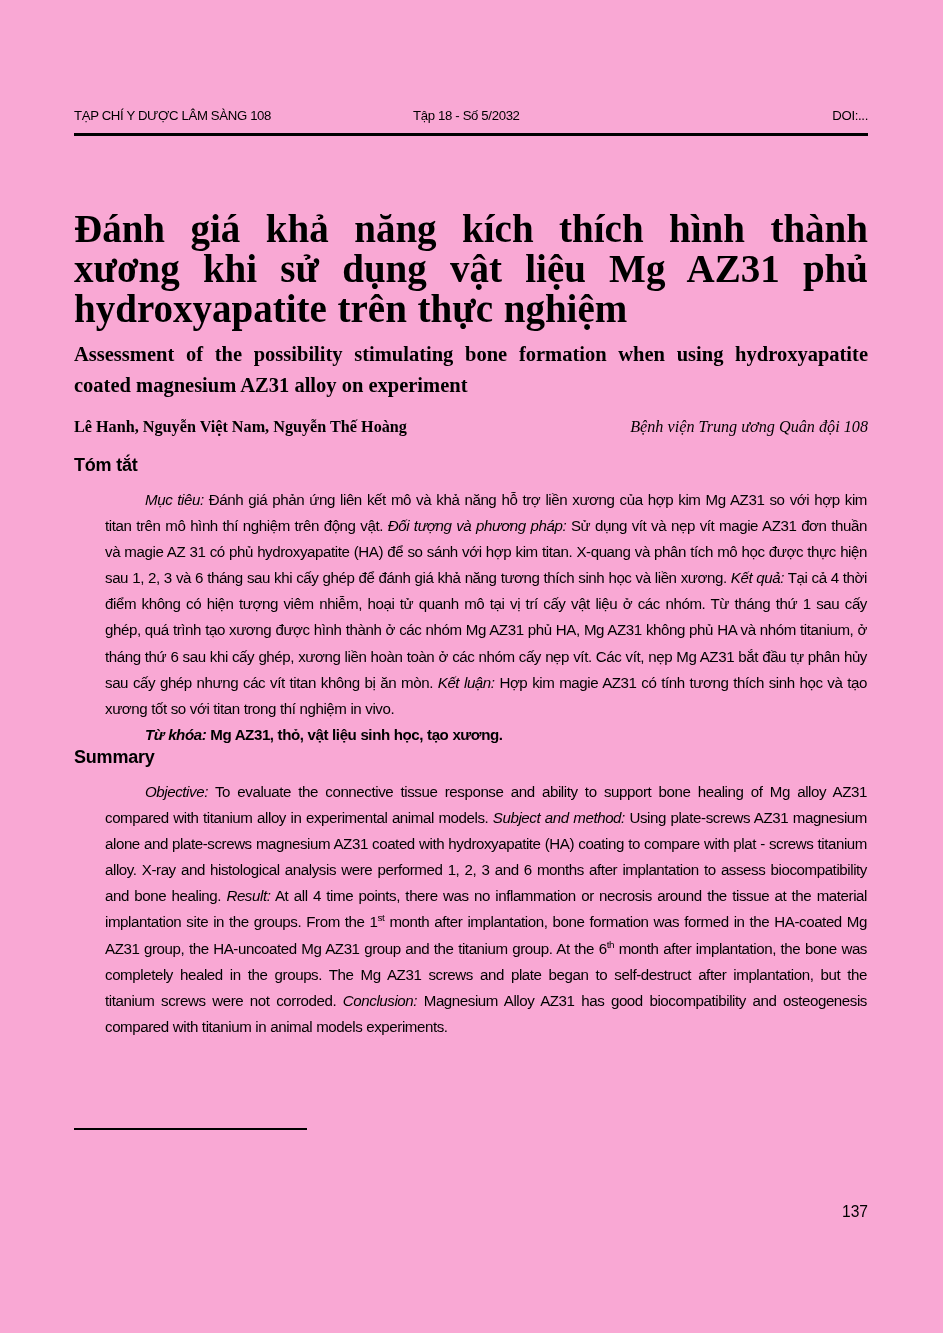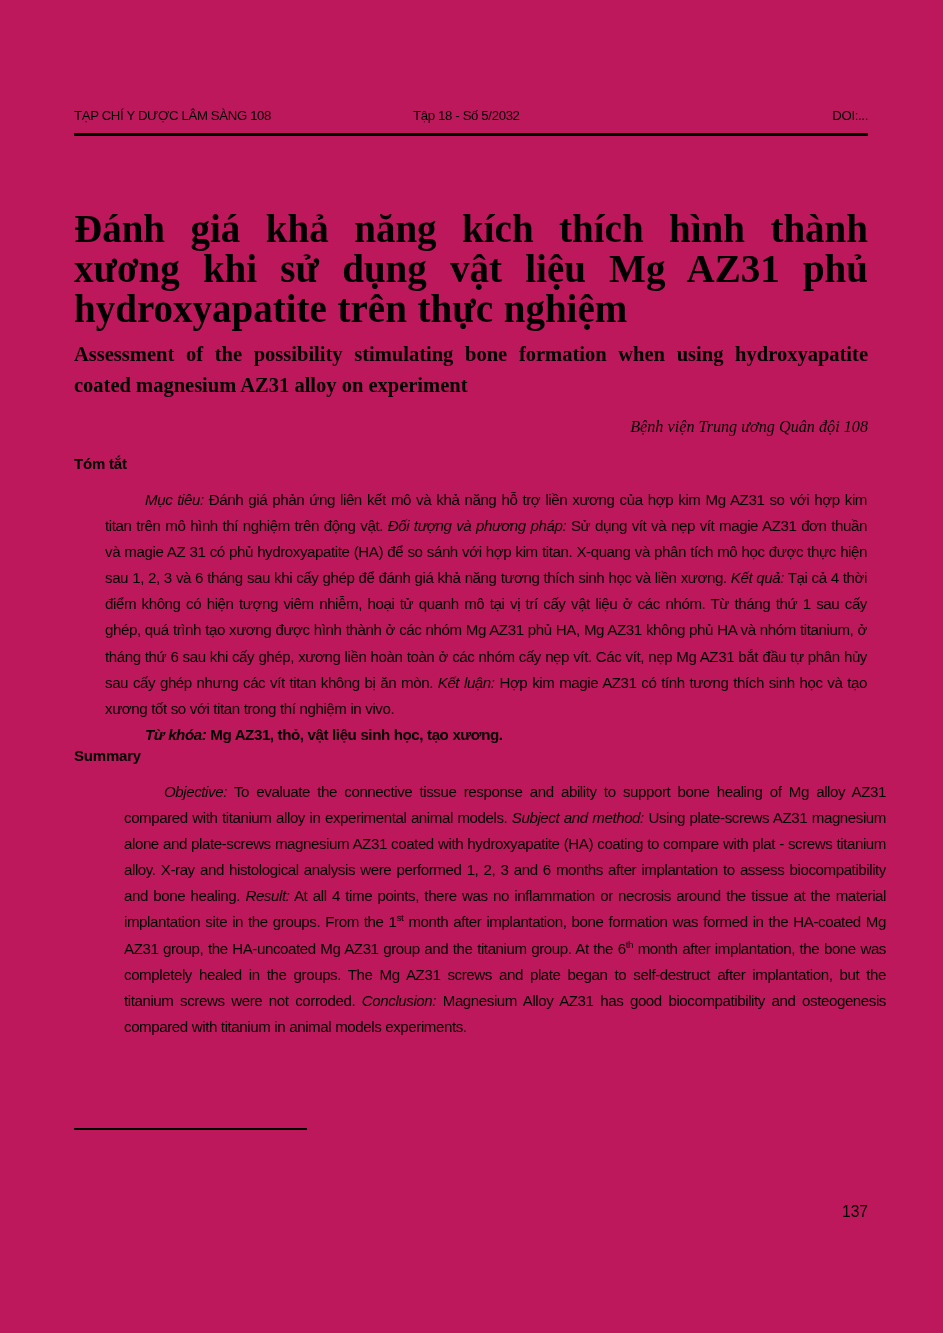--- a/index.html
+++ b/index.html
@@ -14,21 +14,21 @@
     font-family: "Liberation Sans", sans-serif;
     color: #000000;
     overflow: hidden;
   }
 
   .page {
     position: absolute;
     left: 0; top: 0;
     width: 943px;
     height: 1333px;
-    background: #be185d;
+    background: #f9a8d4;
   }
 
   
   .running-head {
     position: absolute;
     left: 74px;
     top: 108px;
     width: 794px;
     height: 20px;
     display: flex;
@@ -106,41 +106,41 @@
     font-size: 16.2px;
     white-space: nowrap;
   }
 
   
   .sec-heading {
     position: absolute;
     left: 74px;
     font-family: "Liberation Sans", sans-serif;
     font-weight: bold;
-    font-size: 15px;
+    font-size: 18px;
     letter-spacing: -0.2px;
   }
   #heading-tomtat { top: 455px; }
   #heading-summary { top: 747px; }
 
   
   .abstract {
     position: absolute;
     left: 105px;
     width: 762px;
     font-family: "Liberation Sans", sans-serif;
     font-size: 15.1px;
     line-height: 26.1px;
     text-align: justify;
     text-align-last: left;
     letter-spacing: -0.42px;
     word-spacing: 0.2px;
   }
   #abstract-vi { top: 487px; }
-  #abstract-en { top: 779px; margin-left: 19px; }
+  #abstract-en { top: 779px; }
 
   .abstract p {
     margin: 0;
     text-indent: 40px;
   }
   .abstract p.kw {
     text-indent: 40px;
     font-weight: bold;
   }
 
@@ -186,20 +186,21 @@
     <span class="rh-left">TẠP CHÍ Y DƯỢC LÂM SÀNG 108</span>
     <span class="rh-center">Tập 18 - Số 5/2032</span>
     <span class="rh-right">DOI:...</span>
   </div>
   <div class="header-rule"></div>
 
   <h1 class="title-vi">Đánh giá khả năng kích thích hình thành xương khi sử dụng vật liệu Mg AZ31 phủ hydroxyapatite trên thực nghiệm</h1>
   <h2 class="title-en">Assessment of the possibility stimulating bone formation when using hydroxyapatite coated magnesium AZ31 alloy on experiment</h2>
 
   <div class="authors-row">
+    <span class="authors">Lê Hanh, Nguyễn Việt Nam, Nguyễn Thế Hoàng</span>
     <span class="affiliation">Bệnh viện Trung ương Quân đội 108</span>
   </div>
 
   <div class="sec-heading" id="heading-tomtat">Tóm tắt</div>
 
   <div class="abstract" id="abstract-vi">
     <p><span class="lbl">Mục tiêu:</span><span> Đánh giá phản ứng liên kết mô và khả năng hỗ trợ liền xương của hợp kim Mg AZ31 so với hợp kim titan trên mô hình thí nghiệm trên động vật. </span><span class="lbl">Đối tượng và phương pháp:</span><span> Sử dụng vít và nẹp vít magie AZ31 đơn thuần và magie AZ 31 có phủ hydroxyapatite (HA) để so sánh với hợp kim titan. X-quang và phân tích mô học được thực hiện sau 1, 2, 3 và 6 tháng sau khi cấy ghép để đánh giá khả năng tương thích sinh học và liền xương. </span><span class="lbl">Kết quả:</span><span> Tại cả 4 thời điểm không có hiện tượng viêm nhiễm, hoại tử quanh mô tại vị trí cấy vật liệu ở các nhóm. Từ tháng thứ 1 sau cấy ghép, quá trình tạo xương được hình thành ở các nhóm Mg AZ31 phủ HA, Mg AZ31 không phủ HA và nhóm titanium, ở tháng thứ 6 sau khi cấy ghép, xương liền hoàn toàn ở các nhóm cấy nẹp vít. Các vít, nẹp Mg AZ31 bắt đầu tự phân hủy sau cấy ghép nhưng các vít titan không bị ăn mòn. </span><span class="lbl">Kết luận:</span><span> Hợp kim magie AZ31 có tính tương thích sinh học và tạo xương tốt so với titan trong thí nghiệm in vivo.</span></p>
     <p class="kw"><span class="lbl">Từ khóa:</span><span> Mg AZ31, thỏ, vật liệu sinh học, tạo xương.</span></p>
   </div>
 

